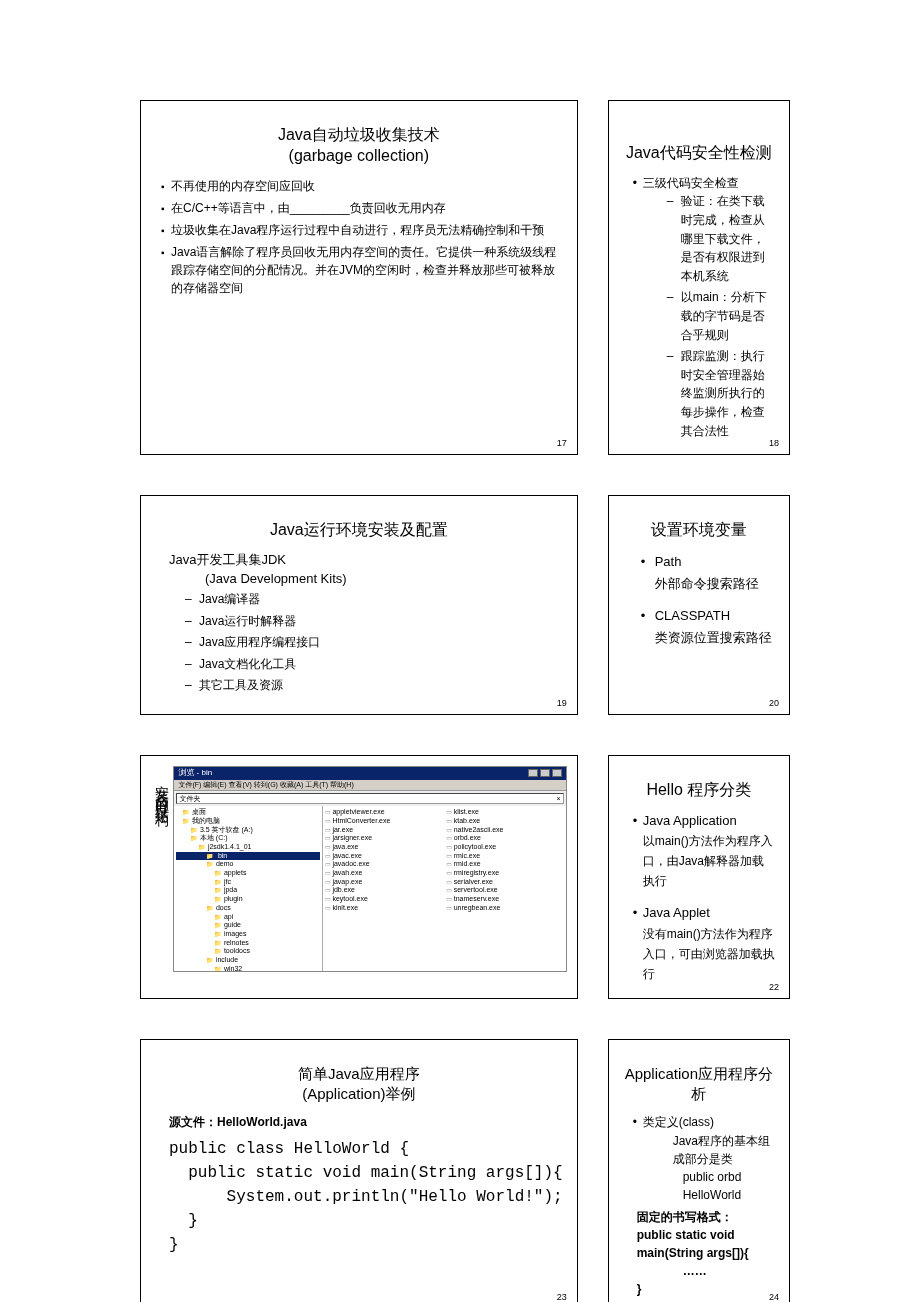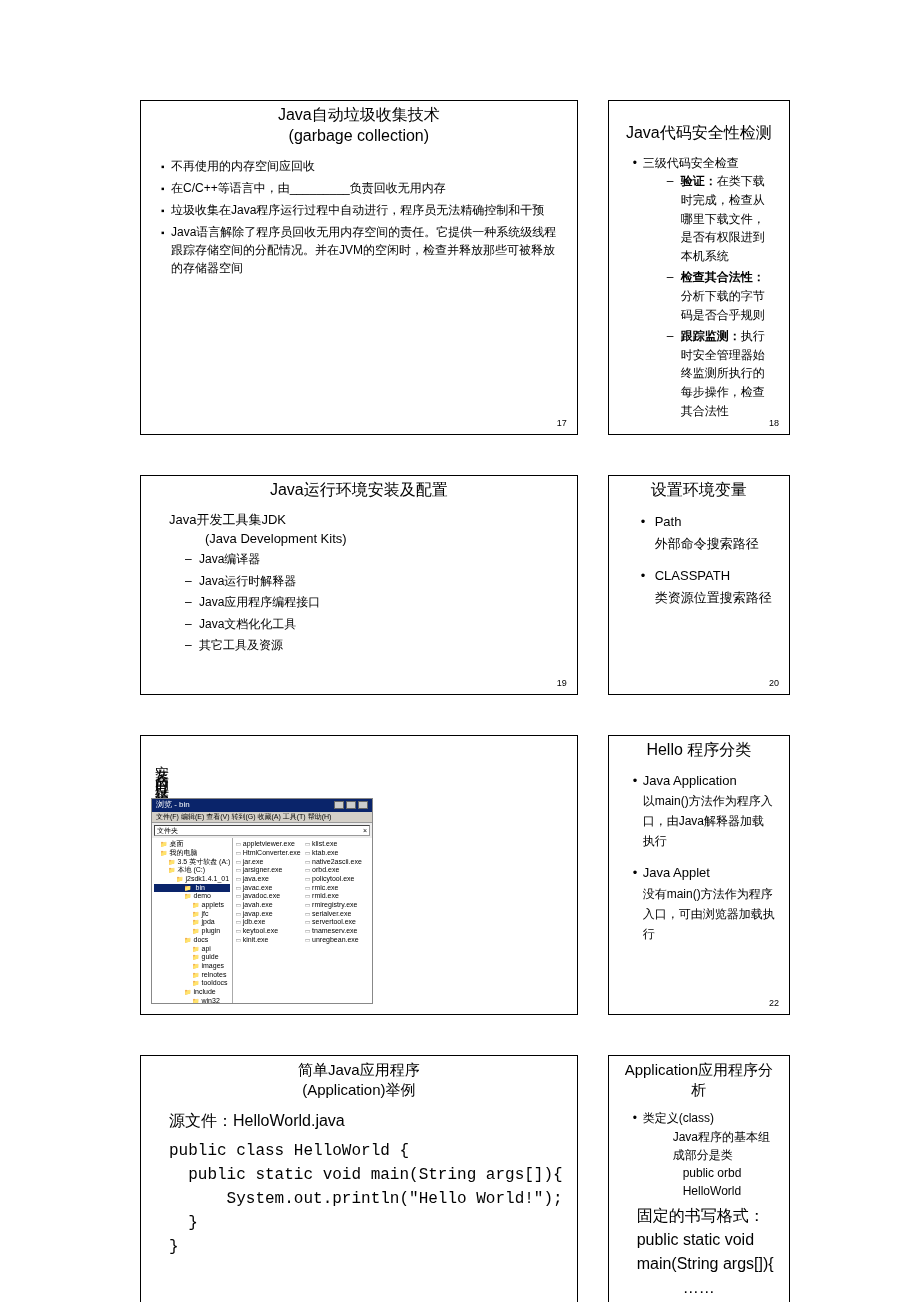--- a/index.html
+++ b/index.html
@@ -13,21 +13,21 @@
   .page {
     padding: 100px 130px 40px 140px;
   }
   .grid {
     display: grid;
     grid-template-columns: 1fr 1fr;
     gap: 40px 30px;
   }
   .slide {
     border: 1px solid #000;
-    padding: 4px 14px 10px 14px;
+    padding: 24px 14px 10px 14px;
     position: relative;
     min-height: 220px;
     background: #fff;
   }
   .slide .num {
     position: absolute;
     bottom: 6px;
     right: 10px;
     font-size: 9px;
     color: #000;
@@ -43,29 +43,29 @@
   ul { list-style: none; }
   .b1 { font-size: 12px; line-height: 1.5; margin-left: 6px; }
   .b1 > li { margin-bottom: 4px; padding-left: 10px; position: relative; }
   .b1 > li::before { content: "▪"; position: absolute; left: 0; font-size: 10px; top: 2px; }
   .d1 { font-size: 12px; line-height: 1.55; margin-left: 10px; }
   .d1 > li { margin-bottom: 4px; padding-left: 10px; position: relative; }
   .d1 > li::before { content: "•"; position: absolute; left: 0; }
   .dash { font-size: 12px; line-height: 1.55; margin-left: 24px; }
   .dash > li { margin-bottom: 3px; padding-left: 14px; position: relative; }
   .dash > li::before { content: "–"; position: absolute; left: 0; }
-  .bold-label { font-weight: bold; text-align: center; }
+  .bold-label { font-weight: normal; text-align: center; }
   .sub { font-size: 12px; margin-left: 30px; line-height: 1.5; }
-  .plain { font-size: 16px; line-height: 1.5; margin-left: 14px; }
+  .plain { font-size: 12px; line-height: 1.5; margin-left: 14px; font-weight: bold; }
   .code { font-family: Liberation Mono, monospace; font-size: 16px; line-height: 1.5; margin-left: 14px; white-space: pre; }
   .vertical-label {
     display: flex;
-    flex-direction: column;
+    flex-direction: row;
     align-items: flex-start;
-    gap: 12px;
+    gap: 0;
   }
   .vlabel {
     font-size: 14px;
     line-height: 1.6;
     writing-mode: vertical-rl;
     text-orientation: upright;
     letter-spacing: 4px;
     padding-top: 8px;
   }
   
@@ -118,21 +118,21 @@
       <div class="num">17</div>
     </div>
 
     <div class="slide">
       <div class="title" style="margin-top:18px;">Java代码安全性检测</div>
       <ul class="d1">
         <li>
           <span>三级代码安全检查</span>
           <ul class="dash">
             <li><span class="bold-label">验证：</span><span>在类下载时完成，检查从哪里下载文件，是否有权限进到本机系统</span></li>
-            <li><span class="bold-label">检查其合法性：</span><span>分析下载的字节码是否合乎规则</span></li>
+            <li><span class="bold-label">以main：</span><span>分析下载的字节码是否合乎规则</span></li>
             <li><span class="bold-label">跟踪监测：</span><span>执行时安全管理器始终监测所执行的每步操作，检查其合法性</span></li>
           </ul>
         </li>
       </ul>
       <div class="num">18</div>
     </div>
 
     <div class="slide">
       <div class="title">Java运行环境安装及配置</div>
       <div class="sect-head">Java开发工具集JDK</div>

